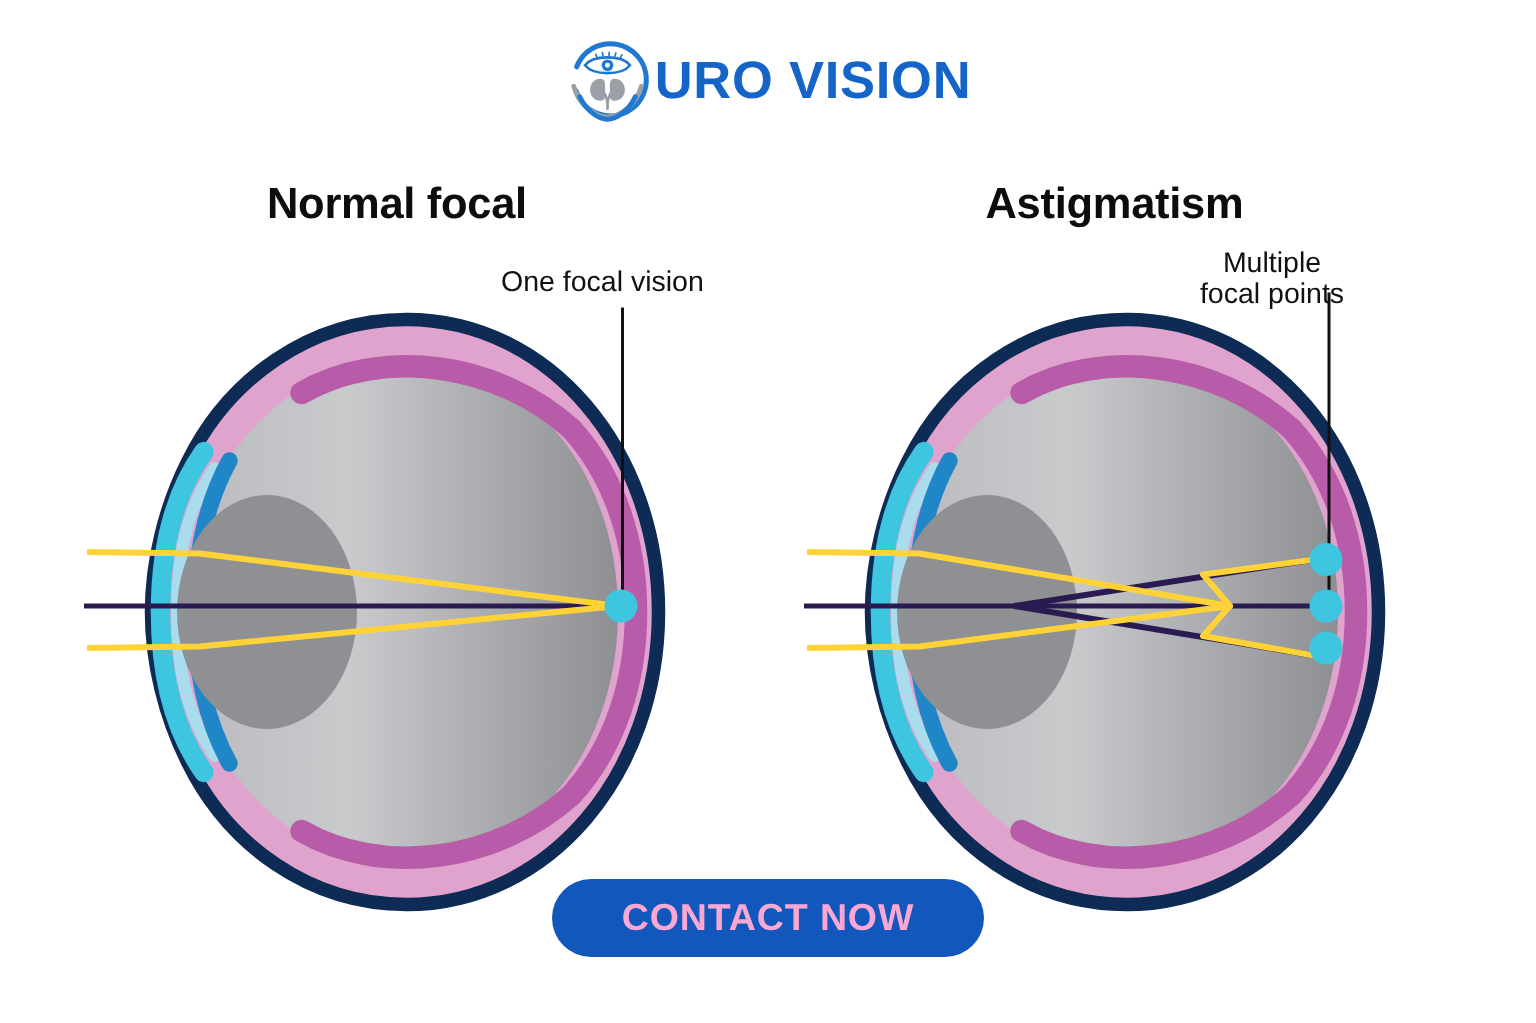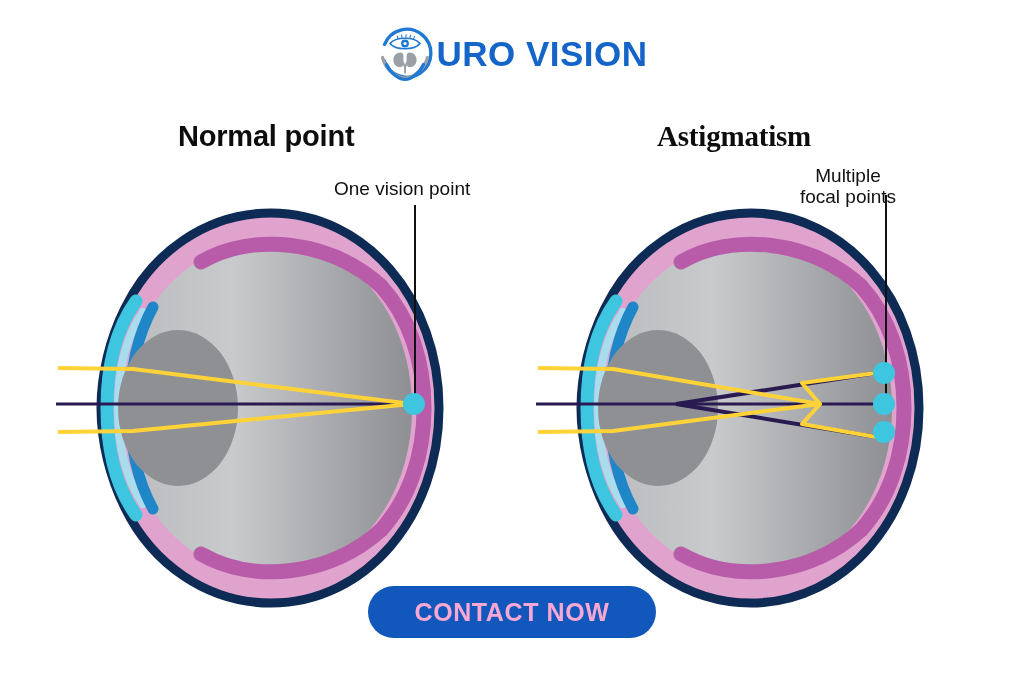--- a/index.html
+++ b/index.html
@@ -47,21 +47,21 @@
   .panel-title {
     position: absolute;
     font-family: "Liberation Sans", sans-serif;
     font-size: 29px;
     font-weight: 700;
     color: #0d0d0d;
     white-space: nowrap;
     letter-spacing: -0.2px;
   }
   #title-normal  { left: 178px; top: 120px; }
-  #title-astig   { left: 657px; top: 120px; font-family: Liberation Serif, serif; }
+  #title-astig   { left: 657px; top: 120px; }
 
   
   .callout-label {
     position: absolute;
     font-family: "Liberation Sans", sans-serif;
     font-size: 19px;
     font-weight: 400;
     color: #111111;
     white-space: nowrap;
     line-height: 1.12;
@@ -134,24 +134,24 @@
 
     <path d="M24.5 28.5 C19.5 28.5 17.2 32.5 17.4 36.2 C17.6 40.2 20.4 43.2 24.2 43.2 C26.4 43.2 27.4 41.6 27.4 39.6 L27.4 32.4 C27.4 30.2 26.4 28.5 24.5 28.5 Z" fill="#9aa0a6"></path>
     <path d="M33.5 28.5 C38.5 28.5 40.8 32.5 40.6 36.2 C40.4 40.2 37.6 43.2 33.8 43.2 C31.6 43.2 30.6 41.6 30.6 39.6 L30.6 32.4 C30.6 30.2 31.6 28.5 33.5 28.5 Z" fill="#9aa0a6"></path>
 
     <path d="M27.1 38.5 L29 43.5 L29 48.5" fill="none" stroke="#9aa0a6" stroke-width="1.9" stroke-linecap="round"></path>
     <path d="M30.9 38.5 L29 43.5" fill="none" stroke="#9aa0a6" stroke-width="1.9" stroke-linecap="round"></path>
   </svg>
   <div id="brand-wordmark">URO VISION</div>
 </div>
 
-<div id="title-normal" class="panel-title">Normal point</div>
+<div id="title-normal" class="panel-title">Normal focal</div>
 <div id="title-astig" class="panel-title">Astigmatism</div>
 
-<div id="callout-one-focal" class="callout-label">One vision point</div>
+<div id="callout-one-focal" class="callout-label">One focal vision</div>
 <div id="callout-multi-focal" class="callout-label">
   <span>Multiple</span>
   <span class="line2">focal points</span>
 </div>
 
 <svg id="diagram-stage" viewBox="0 0 1024 682">
   <defs>
     <linearGradient id="vitreousGrad" x1="0" y1="0" x2="1" y2="0">
       <stop offset="0%" stop-color="#b9bbbe"></stop>
       <stop offset="38%" stop-color="#c8cacc"></stop>

